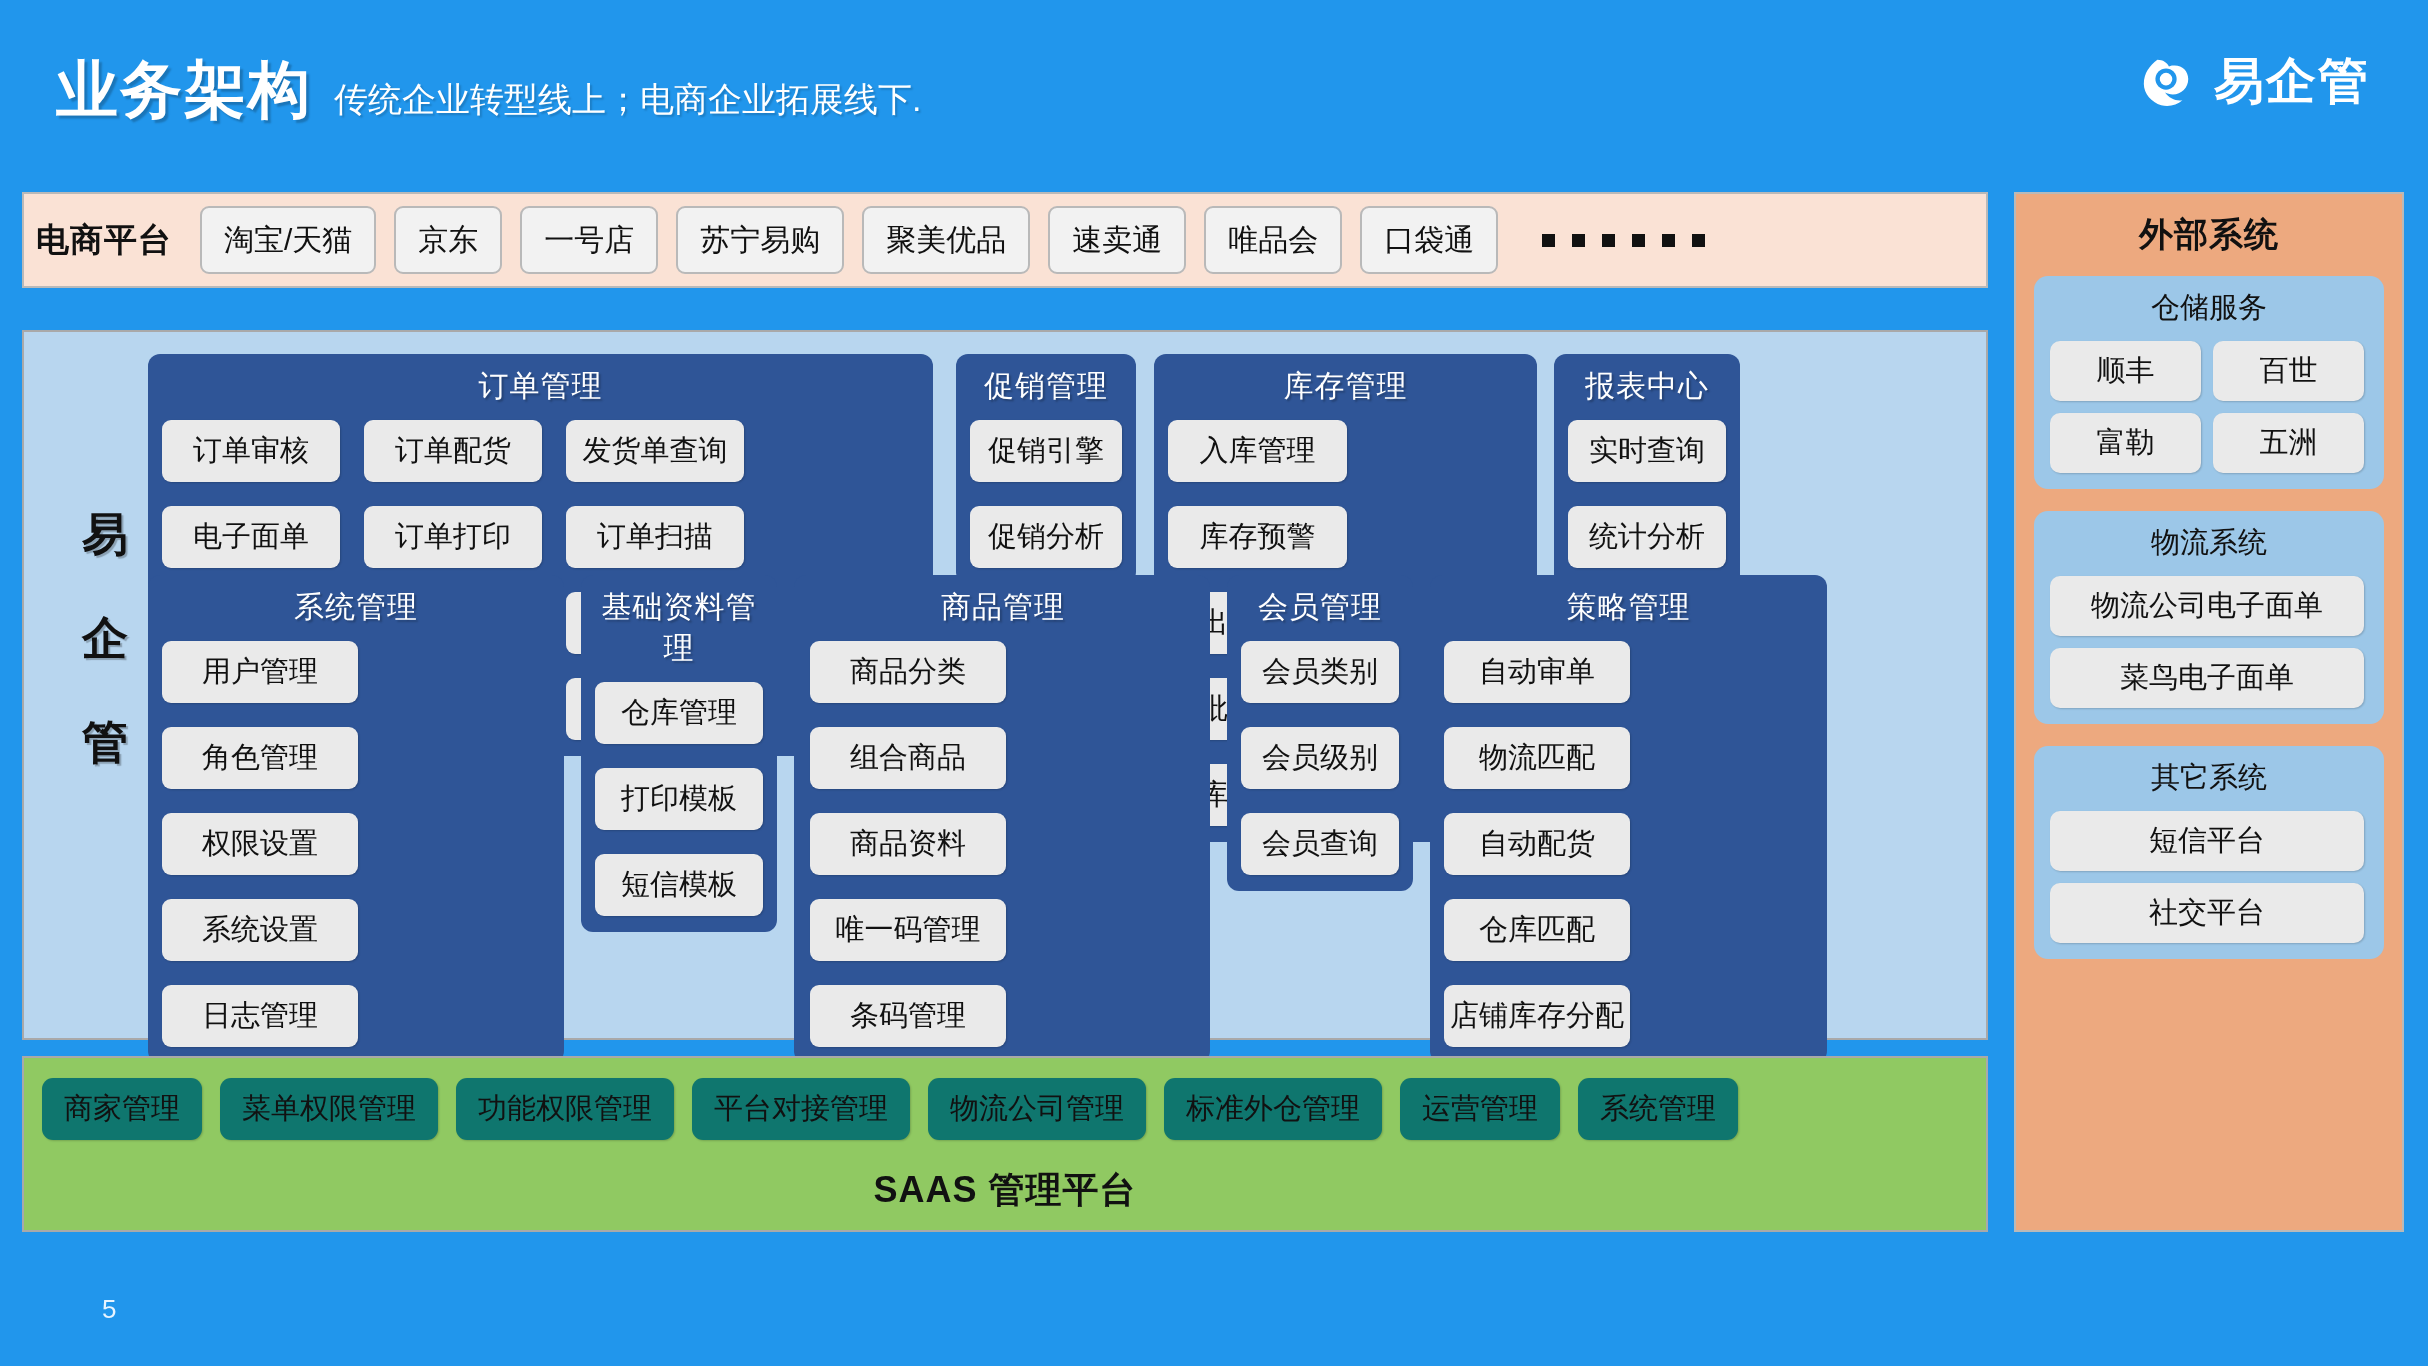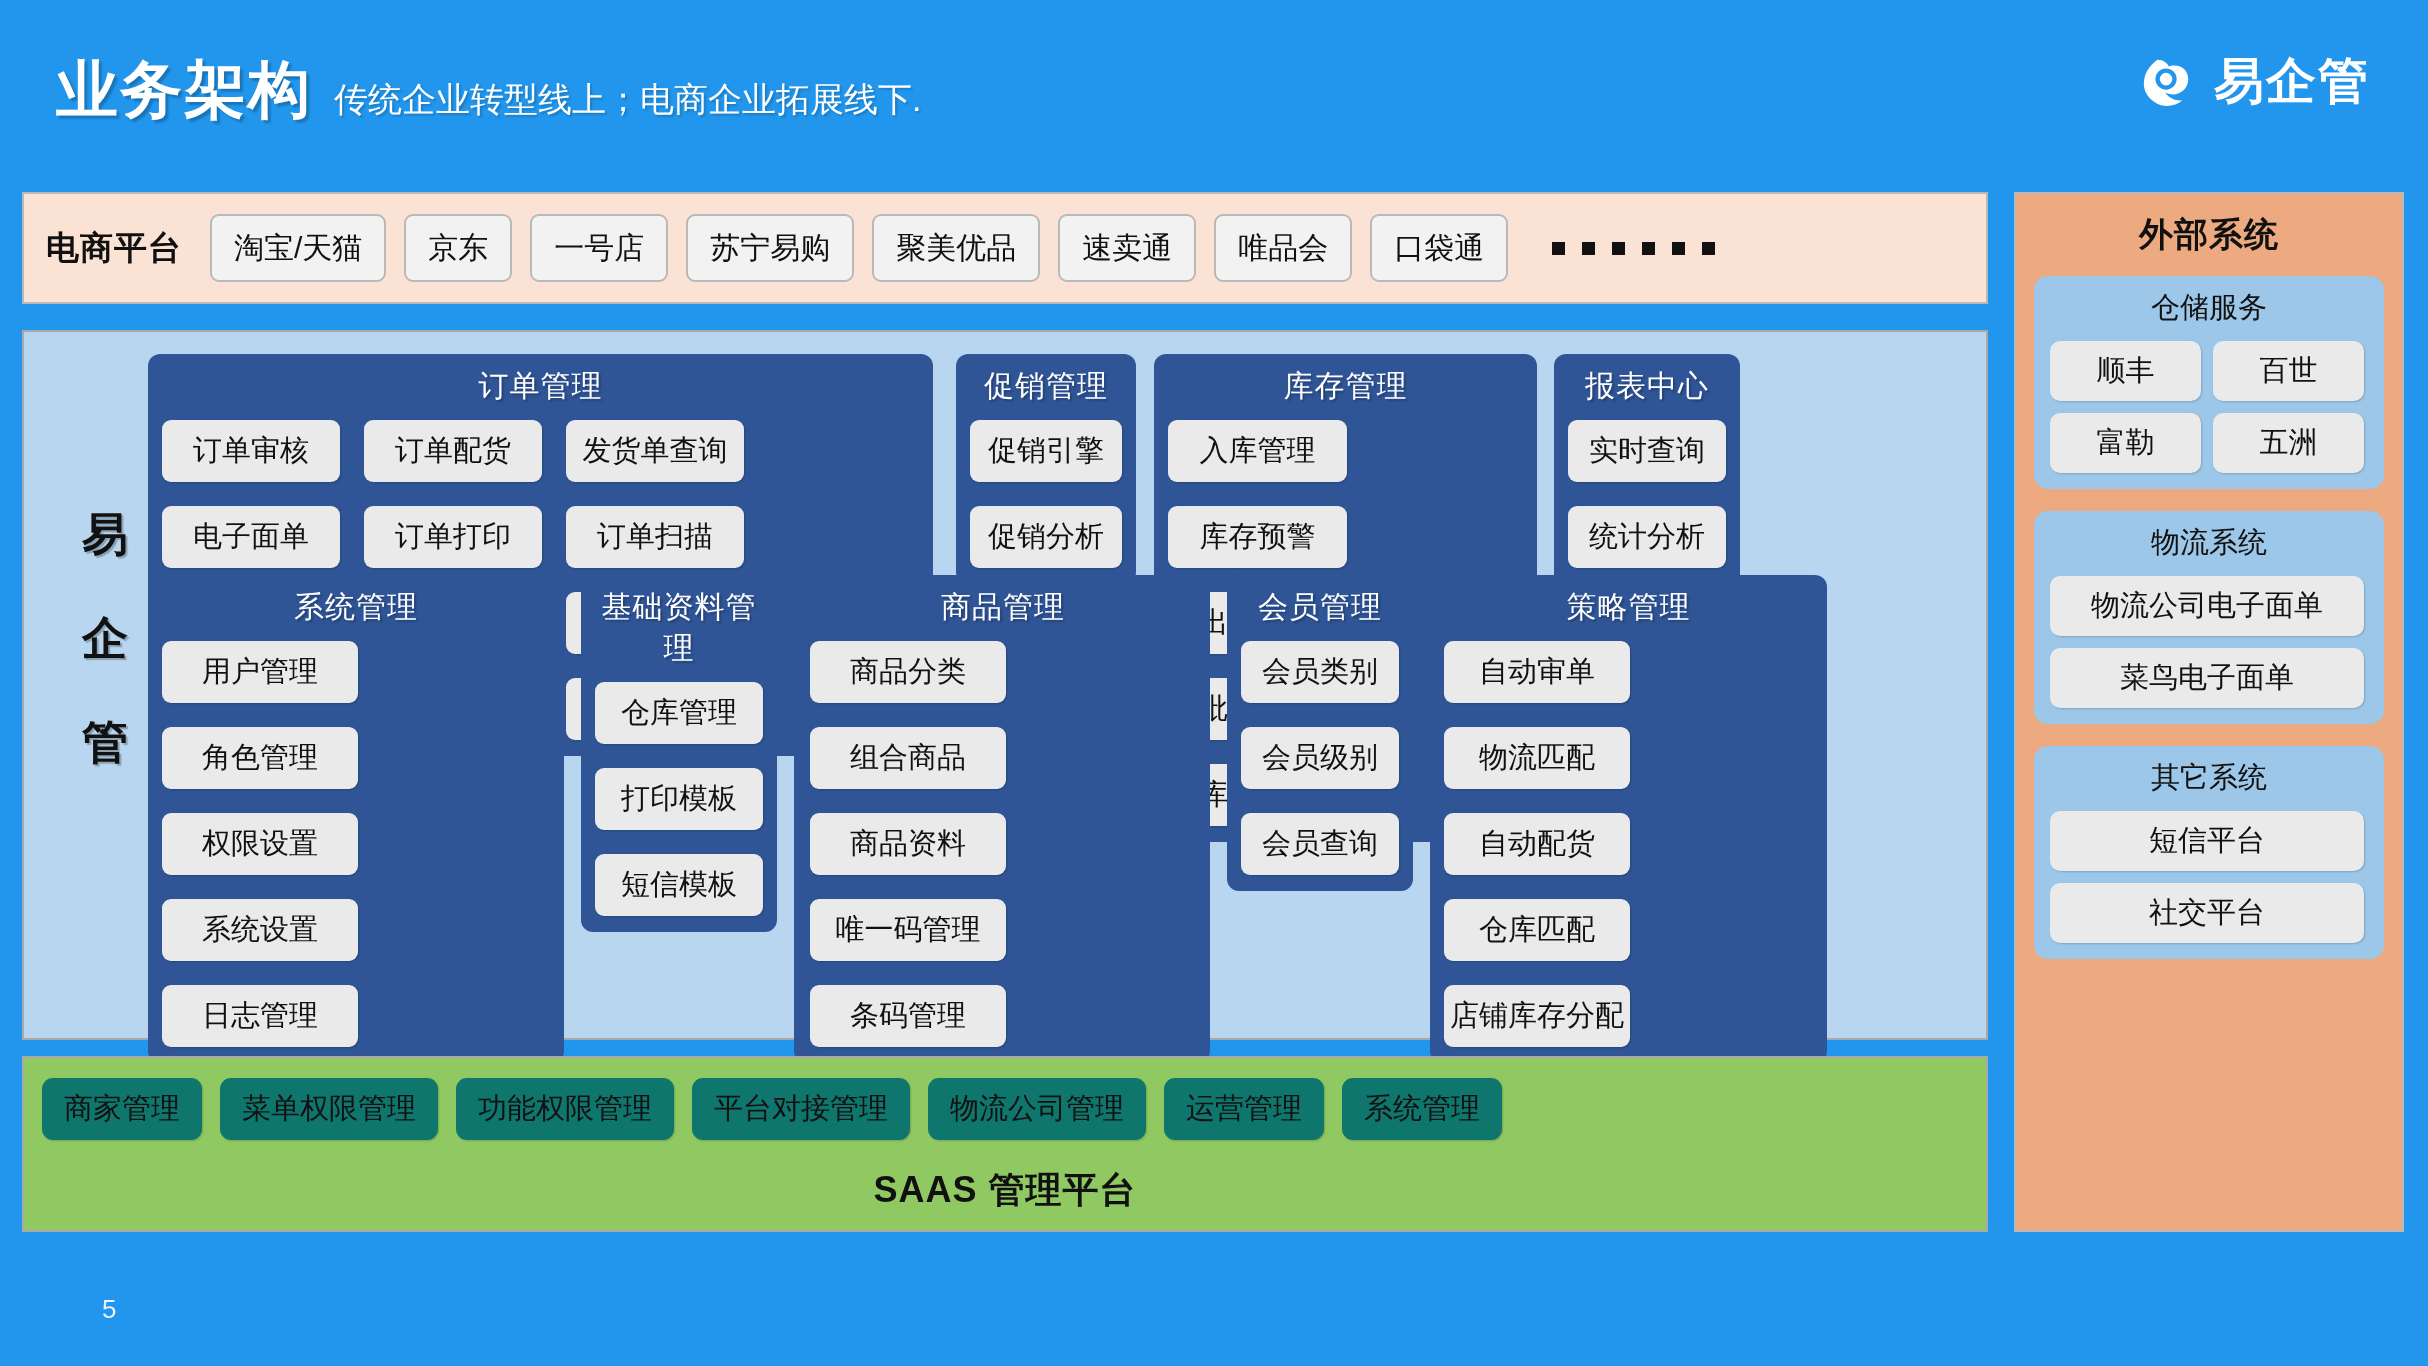--- a/index.html
+++ b/index.html
@@ -17,23 +17,23 @@
   .title { font-size: 62px; font-weight: bold; color: #ffffff; letter-spacing: 2px;
            text-shadow: 3px 3px 2px rgba(0,0,0,0.22); }
   .subtitle { font-size: 34px; color: #ffffff; margin-left: 22px; font-weight: 500;
               text-shadow: 2px 2px 2px rgba(0,0,0,0.18); }
   .brand { position: absolute; right: 58px; top: 48px; display: flex; align-items: center; gap: 16px; }
   .brand-mark { width: 62px; height: 56px; }
   .brand-name { font-size: 50px; font-weight: bold; color: #ffffff; letter-spacing: 2px; }
 
   
   .ecom-bar {
-    position: absolute; left: 22px; top: 192px; width: 1966px; height: 112px;
+    position: absolute; left: 22px; top: 192px; width: 1966px; height: 96px;
     background: #fae2d5; border: 2px solid #b9b9b9;
-    display: flex; align-items: center; padding-left: 22px; gap: 18px;
+    display: flex; align-items: center; padding-left: 12px; gap: 18px;
   }
   .ecom-label { font-size: 33px; font-weight: bold; color: #111; margin-right: 10px; letter-spacing: 1px; }
   .chip {
     background: #f2f2f2; border: 2px solid #b9b9b9; border-radius: 9px;
     height: 68px; display: flex; align-items: center; justify-content: center;
     padding: 0 22px; font-size: 30px; color: #111; white-space: nowrap;
   }
   .dots { display: flex; gap: 17px; margin-left: 26px; }
   .dots i { width: 13px; height: 13px; background: #111; display: block; }
 
@@ -266,20 +266,21 @@
     </div>
   </div>
 
   <div class="saas">
     <div class="saas-row">
       <div class="chip">商家管理</div>
       <div class="chip">菜单权限管理</div>
       <div class="chip">功能权限管理</div>
       <div class="chip">平台对接管理</div>
       <div class="chip">物流公司管理</div>
+      <div class="chip">标准外仓管理</div>
       <div class="chip">运营管理</div>
       <div class="chip">系统管理</div>
     </div>
     <div class="saas-title">SAAS 管理平台</div>
   </div>
 
   <div class="ext">
     <div class="ext-title">外部系统</div>
 
     <div class="ext-box">

